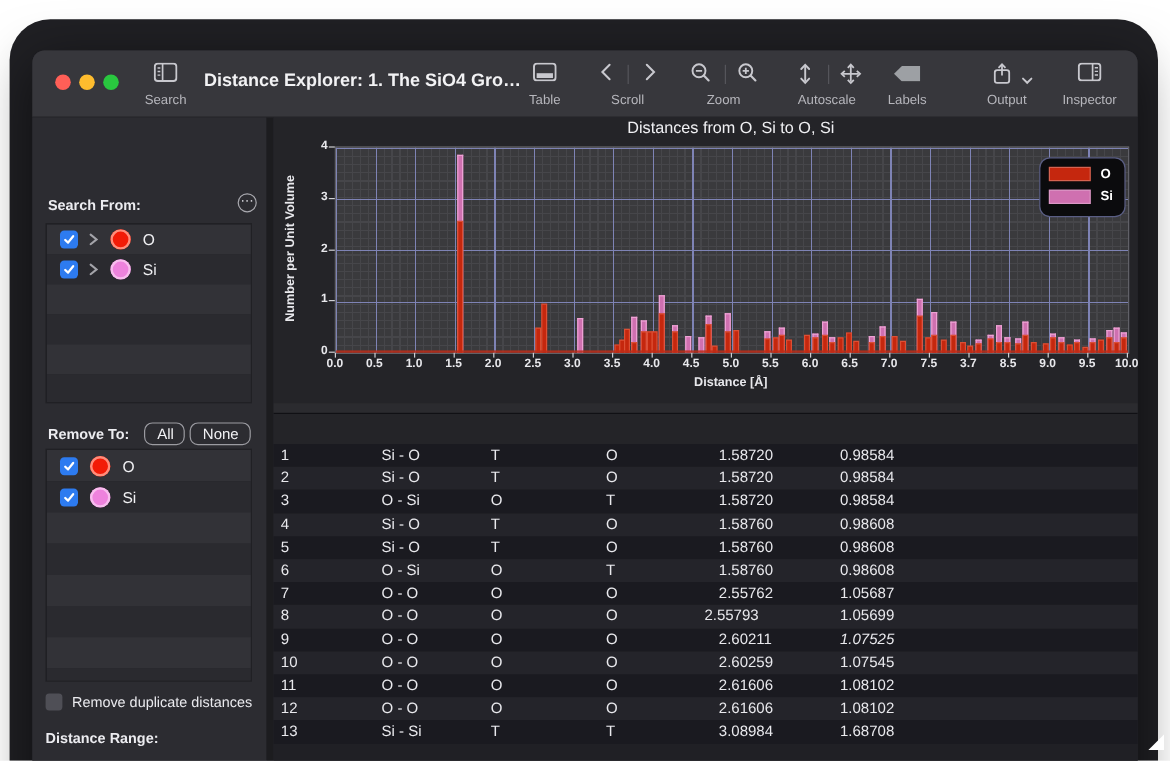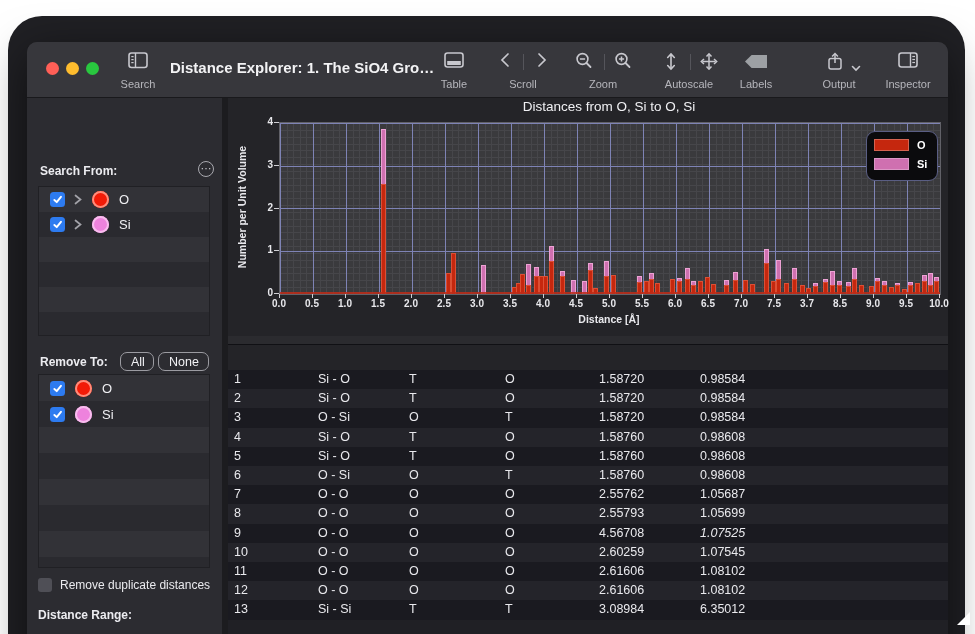--- a/index.html
+++ b/index.html
@@ -475,29 +475,29 @@
           <span class="td" style="left: 181px;">O</span>
           <span class="td" style="left: 277px;">O</span>
           <span class="td" style="left: 371px;">2.55762</span>
           <span class="td" style="left: 472px;">1.05687</span>
         </div>
         <div class="trow even" style="top: 134.4px;">
           <span class="td" style="left: 6px;">8</span>
           <span class="td" style="left: 90px;">O - O</span>
           <span class="td" style="left: 181px;">O</span>
           <span class="td" style="left: 277px;">O</span>
-          <span class="td" style="left: 371px;">2.55793</span>
+          <span class="td" style="left: 359px;">2.55793</span>
           <span class="td" style="left: 472px;">1.05699</span>
         </div>
         <div class="trow odd" style="top: 153.6px;">
           <span class="td" style="left: 6px;">9</span>
           <span class="td" style="left: 90px;">O - O</span>
           <span class="td" style="left: 181px;">O</span>
           <span class="td" style="left: 277px;">O</span>
-          <span class="td" style="left: 371px;">4.56708</span>
+          <span class="td" style="left: 371px;">2.60211</span>
           <span class="td" style="left: 472px; font-style: italic;">1.07525</span>
         </div>
         <div class="trow even" style="top: 172.8px;">
           <span class="td" style="left: 6px;">10</span>
           <span class="td" style="left: 90px;">O - O</span>
           <span class="td" style="left: 181px;">O</span>
           <span class="td" style="left: 277px;">O</span>
           <span class="td" style="left: 371px;">2.60259</span>
           <span class="td" style="left: 472px;">1.07545</span>
         </div>
@@ -516,19 +516,19 @@
           <span class="td" style="left: 277px;">O</span>
           <span class="td" style="left: 371px;">2.61606</span>
           <span class="td" style="left: 472px;">1.08102</span>
         </div>
         <div class="trow odd" style="top: 230.4px;">
           <span class="td" style="left: 6px;">13</span>
           <span class="td" style="left: 90px;">Si - Si</span>
           <span class="td" style="left: 181px;">T</span>
           <span class="td" style="left: 277px;">T</span>
           <span class="td" style="left: 371px;">3.08984</span>
-          <span class="td" style="left: 472px;">6.35012</span>
+          <span class="td" style="left: 472px;">1.68708</span>
         </div>
       </div>
     <div class="tbl-rest"></div>
     <div class="grip"></div>
   </div>
 </div>
 
 </body></html>

